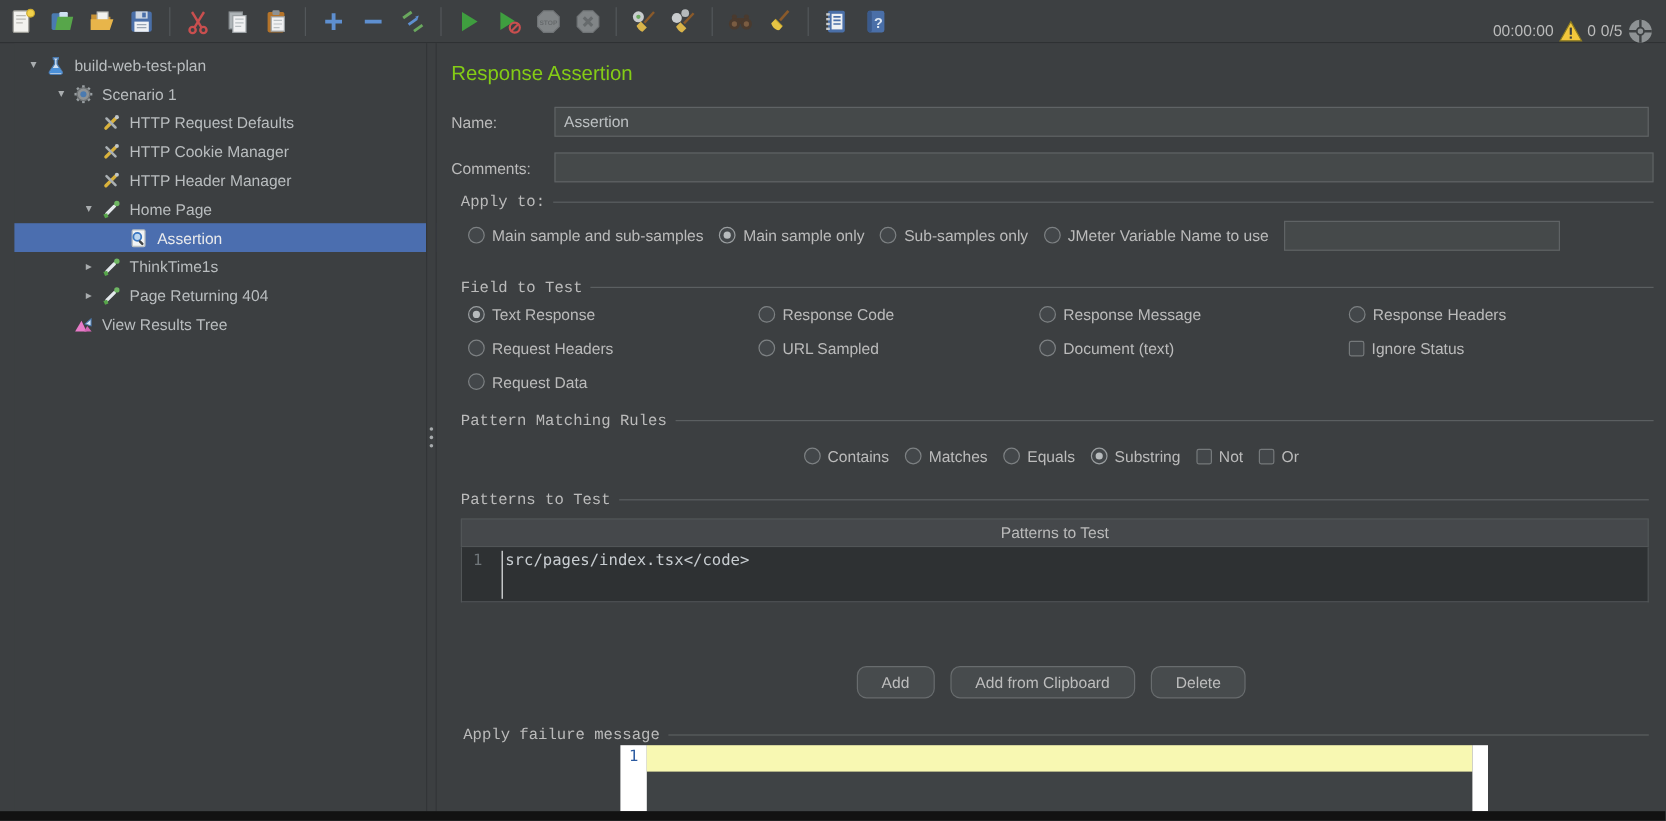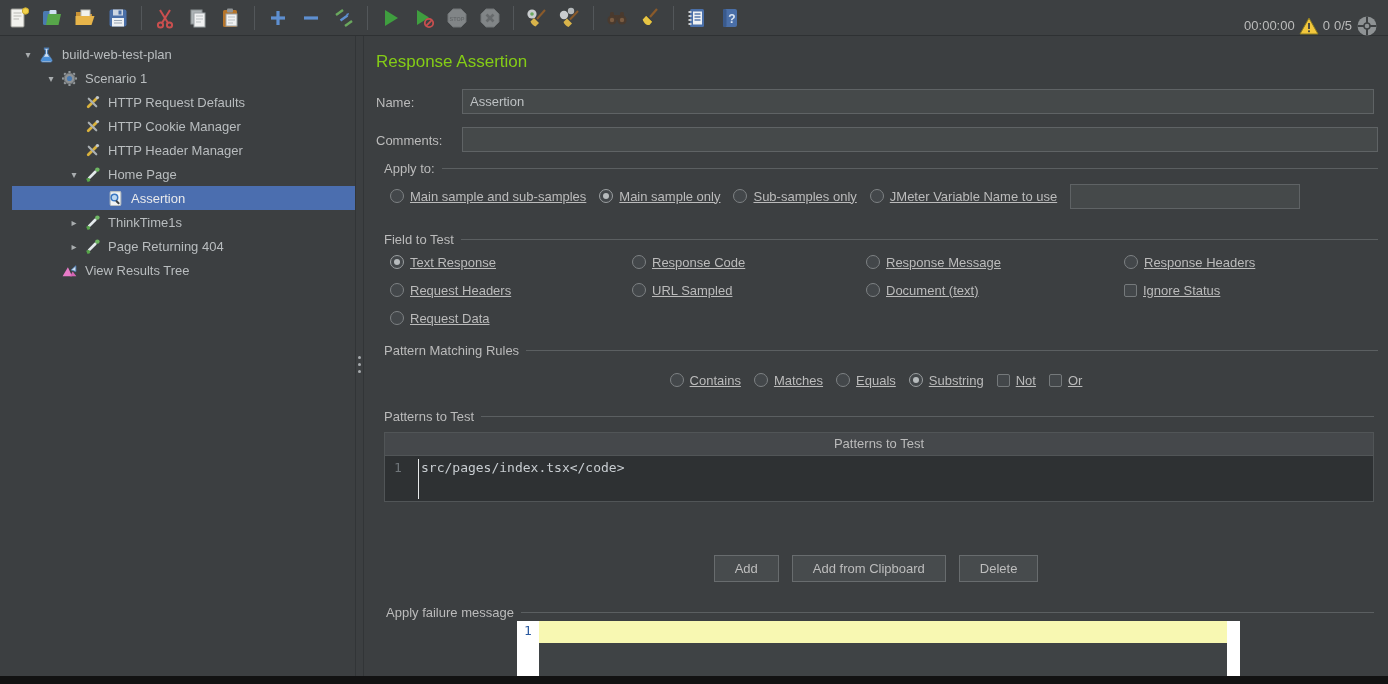--- a/index.html
+++ b/index.html
@@ -40,45 +40,45 @@
   .grip i { width:3px; height:3px; border-radius:50%; background:#a7abad; display:block; }
 
   
   .main { position:absolute; left:364px; top:36px; width:1024px; height:640px; background:#3c3f41; }
   .panel-title { position:absolute; left:12px; top:16px; font-size:17px; color:#84cc16; }
   .flabel { position:absolute; color:#bbbbbb; }
   .tfield {
     position:absolute; height:25px; background:#45494a; border:1px solid #5f6365;
     color:#bdc1c3; padding:0 7px; line-height:23px; white-space:nowrap; overflow:hidden;
   }
-  .gtitle { position:absolute; display:flex; align-items:center; gap:7px; color:#bbbbbb; }
+  .gtitle { position:absolute; display:flex; align-items:center; gap:7px; color:#bbbbbb;font-family:Liberation Mono, monospace; }
   .gtitle::after { content:""; flex:1; height:1px; background:#5b5f61; }
 
   .optrow { position:absolute; display:flex; align-items:center; gap:13px; height:28px; }
-  .opt { display:flex; align-items:center; gap:6px; white-space:nowrap; cursor:default;text-decoration:underline; }
+  .opt { display:flex; align-items:center; gap:6px; white-space:nowrap; cursor:default; }
   .radio { width:14px; height:14px; border-radius:50%; background:#43474a; border:1px solid #7d8183; flex:0 0 14px; position:relative; }
   .radio.on { border-color:#9a9ea0; }
   .radio.on::after { content:""; position:absolute; left:3px; top:3px; width:6px; height:6px; border-radius:50%; background:#b7bbbd; }
   .check { width:13px; height:13px; border-radius:2px; background:#43474a; border:1px solid #75797b; flex:0 0 13px; }
 
   .ftt-grid { position:absolute; left:26px; top:212px; display:grid; grid-template-columns:242px 234px 258px auto; grid-auto-rows:28px; align-items:center; }
 
   
   .ptable { position:absolute; left:20px; right:14px; top:396px; }
   .phead { height:24px; background:#45484b; border:1px solid #515557; color:#bbbbbb; text-align:center; line-height:22px; }
   .pbody { height:46px; background:#2e3133; border:1px solid #515557; border-top:none; position:relative;
     font-family:"DejaVu Sans Mono", monospace; color:#c8cdd1; }
   .pline { display:flex; height:22px; align-items:center; }
   .pnum { width:26px; text-align:center; color:#70767a; flex:0 0 26px; }
   .pcaret { position:absolute; left:33px; top:3px; width:1px; height:40px; background:#e8eaeb; }
   .ptext { margin-left:10px; }
 
   
   .btnrow { position:absolute; left:0; right:0; top:519px; display:flex; justify-content:center; gap:13px; }
-  .jbtn { height:27px; padding:0 20px; background:#474b4d; border:1px solid #686c6e; border-radius:0;
+  .jbtn { height:27px; padding:0 20px; background:#474b4d; border:1px solid #686c6e; border-radius:8px;
     color:#bdbdbd; font-size:13px; display:flex; align-items:center; cursor:default; }
 
   
   .cfm { position:absolute; left:153px; top:585px; width:723px; height:55px; background:#3f4345; }
   .cfm-gutter { position:absolute; left:0; top:0; width:22px; height:55px; background:#ffffff;
     color:#2b5aa0; font-family:"DejaVu Sans Mono", monospace; text-align:center; padding-top:2px; }
   .cfm-line { position:absolute; left:22px; right:13px; top:0; height:22px; background:#f8f8b2; color:#3c3f41;
     font-family:"DejaVu Sans Mono", monospace; line-height:22px; padding:0 4px; }
   .cfm-scroll { position:absolute; right:0; top:0; width:13px; height:55px; background:#ffffff; }
 

